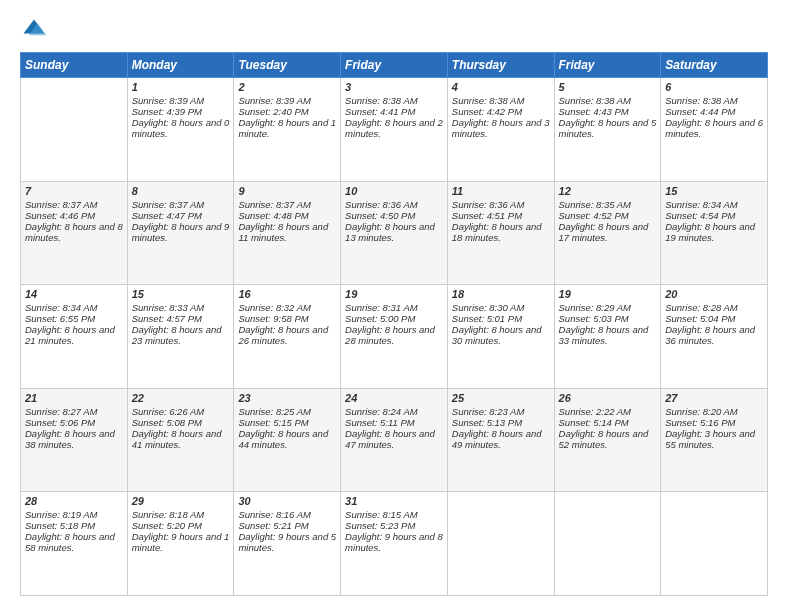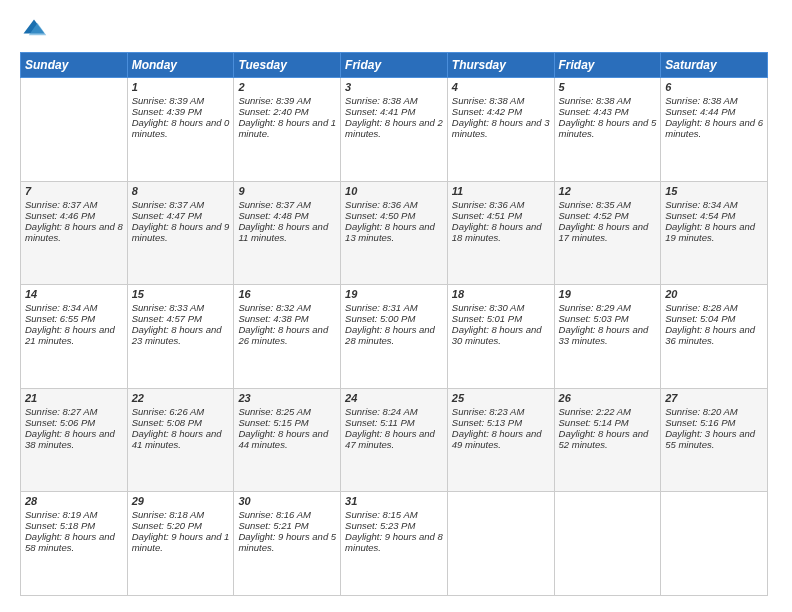--- a/index.html
+++ b/index.html
@@ -218,21 +218,21 @@
           </td>
           <td>
             <span class="day-number">15</span>
             <div>Sunrise: 8:33 AM</div>
             <div>Sunset: 4:57 PM</div>
             <div>Daylight: 8 hours and 23 minutes.</div>
           </td>
           <td>
             <span class="day-number">16</span>
             <div>Sunrise: 8:32 AM</div>
-            <div>Sunset: 4:38 PM</div>
+            <div>Sunset: 9:58 PM</div>
             <div>Daylight: 8 hours and 26 minutes.</div>
           </td>
           <td>
             <span class="day-number">19</span>
             <div>Sunrise: 8:31 AM</div>
             <div>Sunset: 5:00 PM</div>
             <div>Daylight: 8 hours and 28 minutes.</div>
           </td>
           <td>
             <span class="day-number">18</span>

